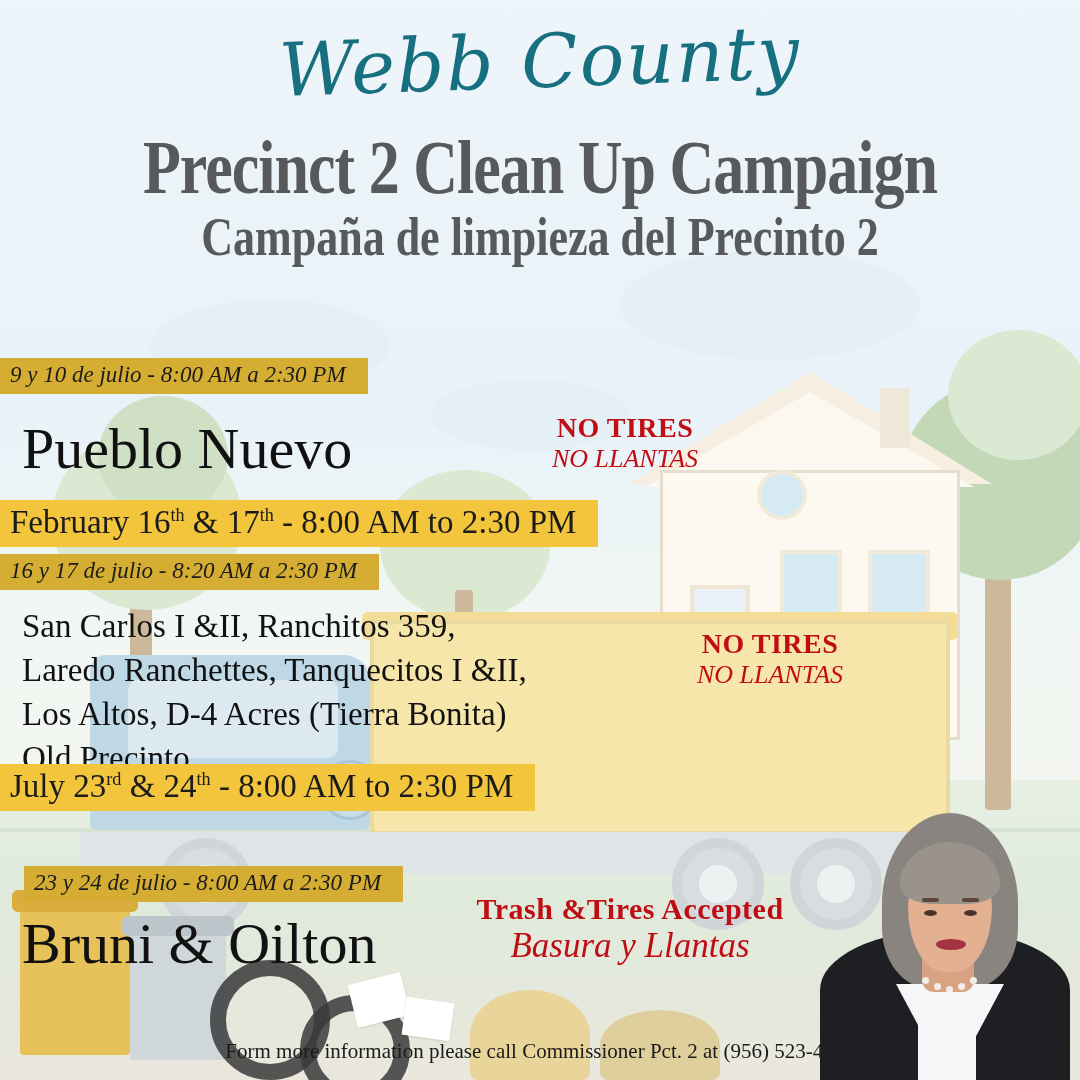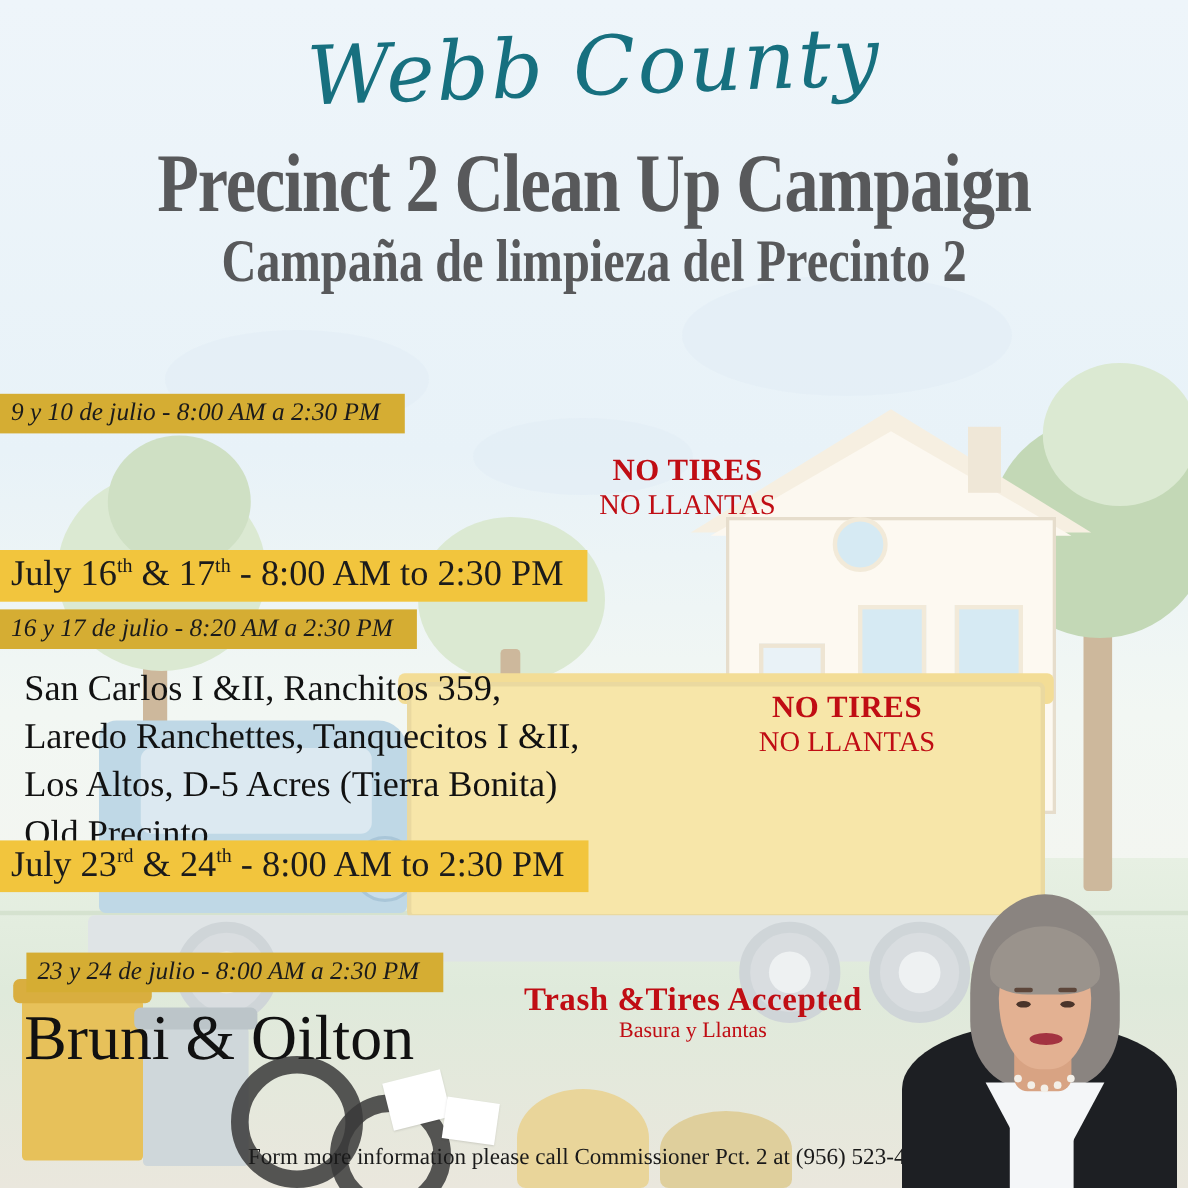--- a/index.html
+++ b/index.html
@@ -261,23 +261,24 @@
     font-family: "Liberation Serif", serif;
     color: #c00d14;
   }
   .notice .en {
     font-size: 28px;
     font-weight: bold;
     letter-spacing: .5px;
   }
   .notice .es {
     font-size: 26px;
+    font-style: italic;
   }
   .notice.accepted .en { font-size: 30px; }
-  .notice.accepted .es { font-size: 20px; }
+  .notice.accepted .es { font-size: 35px; }
 
   .footer {
     position: absolute;
     left: 0; right: 0; bottom: 16px;
     text-align: center;
     font-family: "Liberation Serif", serif;
     font-size: 21px;
     color: #1a1a1a;
   }
 
@@ -426,33 +427,34 @@
     <div class="bin" style="left:600px;top:1010px;width:120px;height:70px;background:#dfcf9c;border-radius:50% 50% 8px 8px;"></div>
   </div>
 
   <div class="content">
 
     <div class="script-title">Webb County</div>
     <div class="main-title">Precinct 2 Clean Up Campaign</div>
     <div class="sub-title">Campaña de limpieza del Precinto 2</div>
 
     <div class="band es" style="top:358px;">9 y 10 de julio - 8:00 AM a 2:30 PM</div>
+    <div class="location" style="top:415px;">Pueblo Nuevo</div>
     <div class="notice" style="left:500px;top:412px;width:250px;">
       <div class="en">NO TIRES</div>
       <div class="es">NO LLANTAS</div>
     </div>
 
     <div class="band en" style="top:500px;">
-      <span>July 16</span><sup>th</sup><span> &amp; 17</span><sup>th</sup><span> - 8:00 AM to 2:30 PM</span>
+      <span>February 16</span><sup>th</sup><span> &amp; 17</span><sup>th</sup><span> - 8:00 AM to 2:30 PM</span>
     </div>
     <div class="band es" style="top:554px;">16 y 17 de julio - 8:20 AM a 2:30 PM</div>
     <div class="location small" style="top:605px;width:640px;">
       <div>San Carlos I &amp;II,  Ranchitos 359,</div>
       <div>Laredo Ranchettes, Tanquecitos I &amp;II,</div>
-      <div>Los Altos, D-5 Acres (Tierra Bonita)</div>
+      <div>Los Altos, D-4 Acres (Tierra Bonita)</div>
       <div>Old Precinto</div>
     </div>
     <div class="notice" style="left:645px;top:628px;width:250px;">
       <div class="en">NO TIRES</div>
       <div class="es">NO LLANTAS</div>
     </div>
 
     <div class="band en" style="top:764px;">
       <span>July 23</span><sup>rd</sup><span> &amp; 24</span><sup>th</sup><span> - 8:00 AM to 2:30 PM</span>
     </div>

